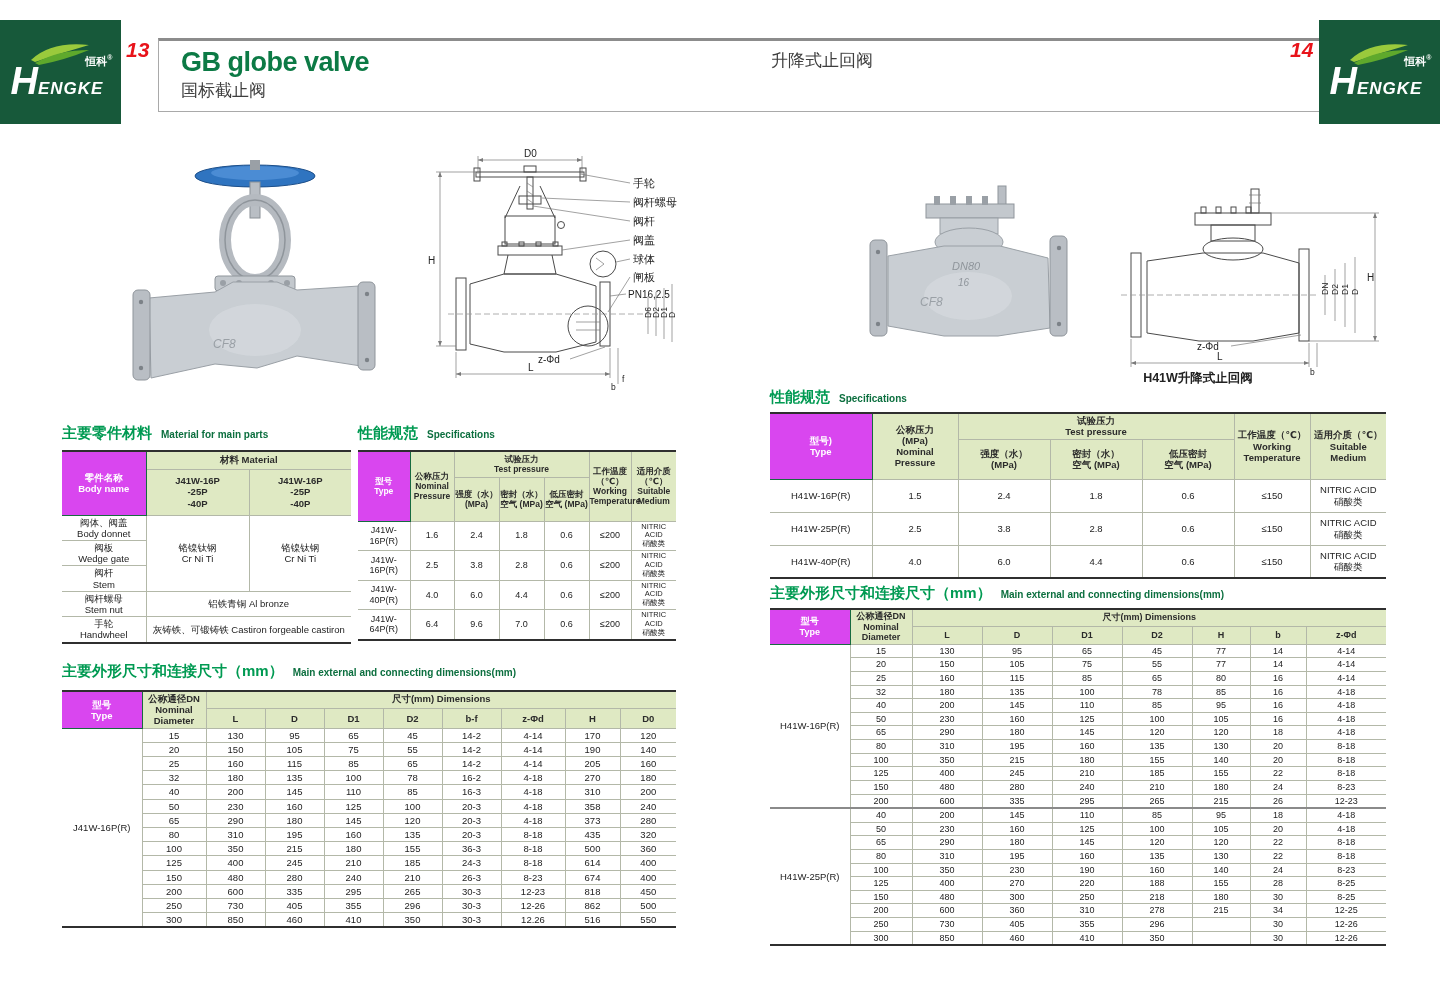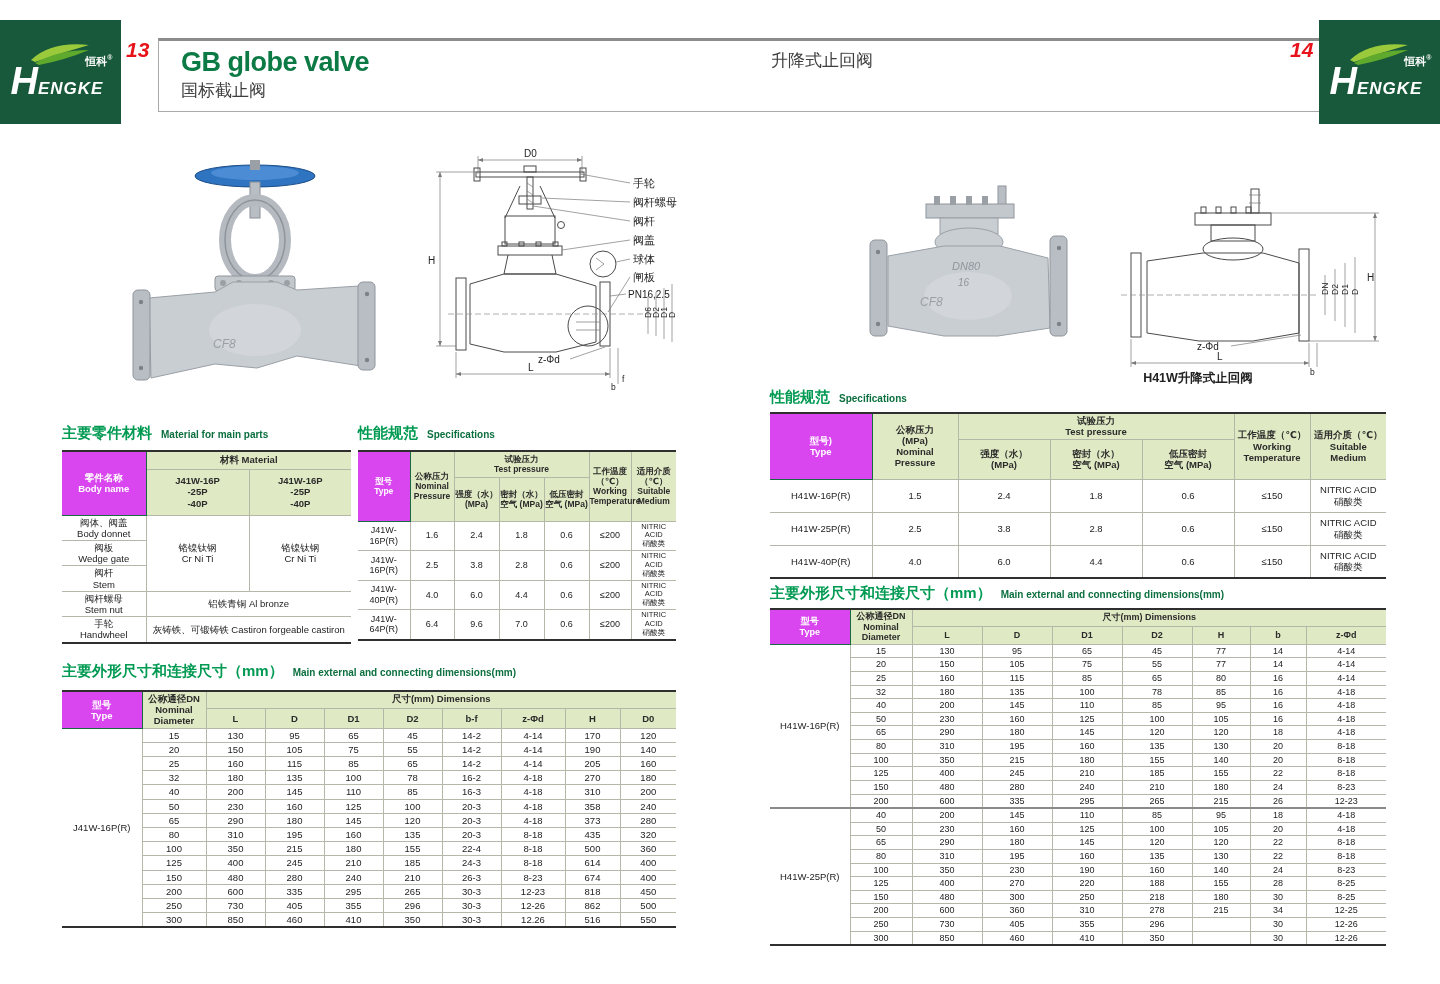--- a/index.html
+++ b/index.html
@@ -829,21 +829,21 @@
           <td>
             <div>215</div>
           </td>
           <td>
             <div>180</div>
           </td>
           <td>
             <div>155</div>
           </td>
           <td>
-            <div>22-4</div>
+            <div>36-3</div>
           </td>
           <td>
             <div>8-18</div>
           </td>
           <td>
             <div>500</div>
           </td>
           <td>
             <div>360</div>
           </td>

